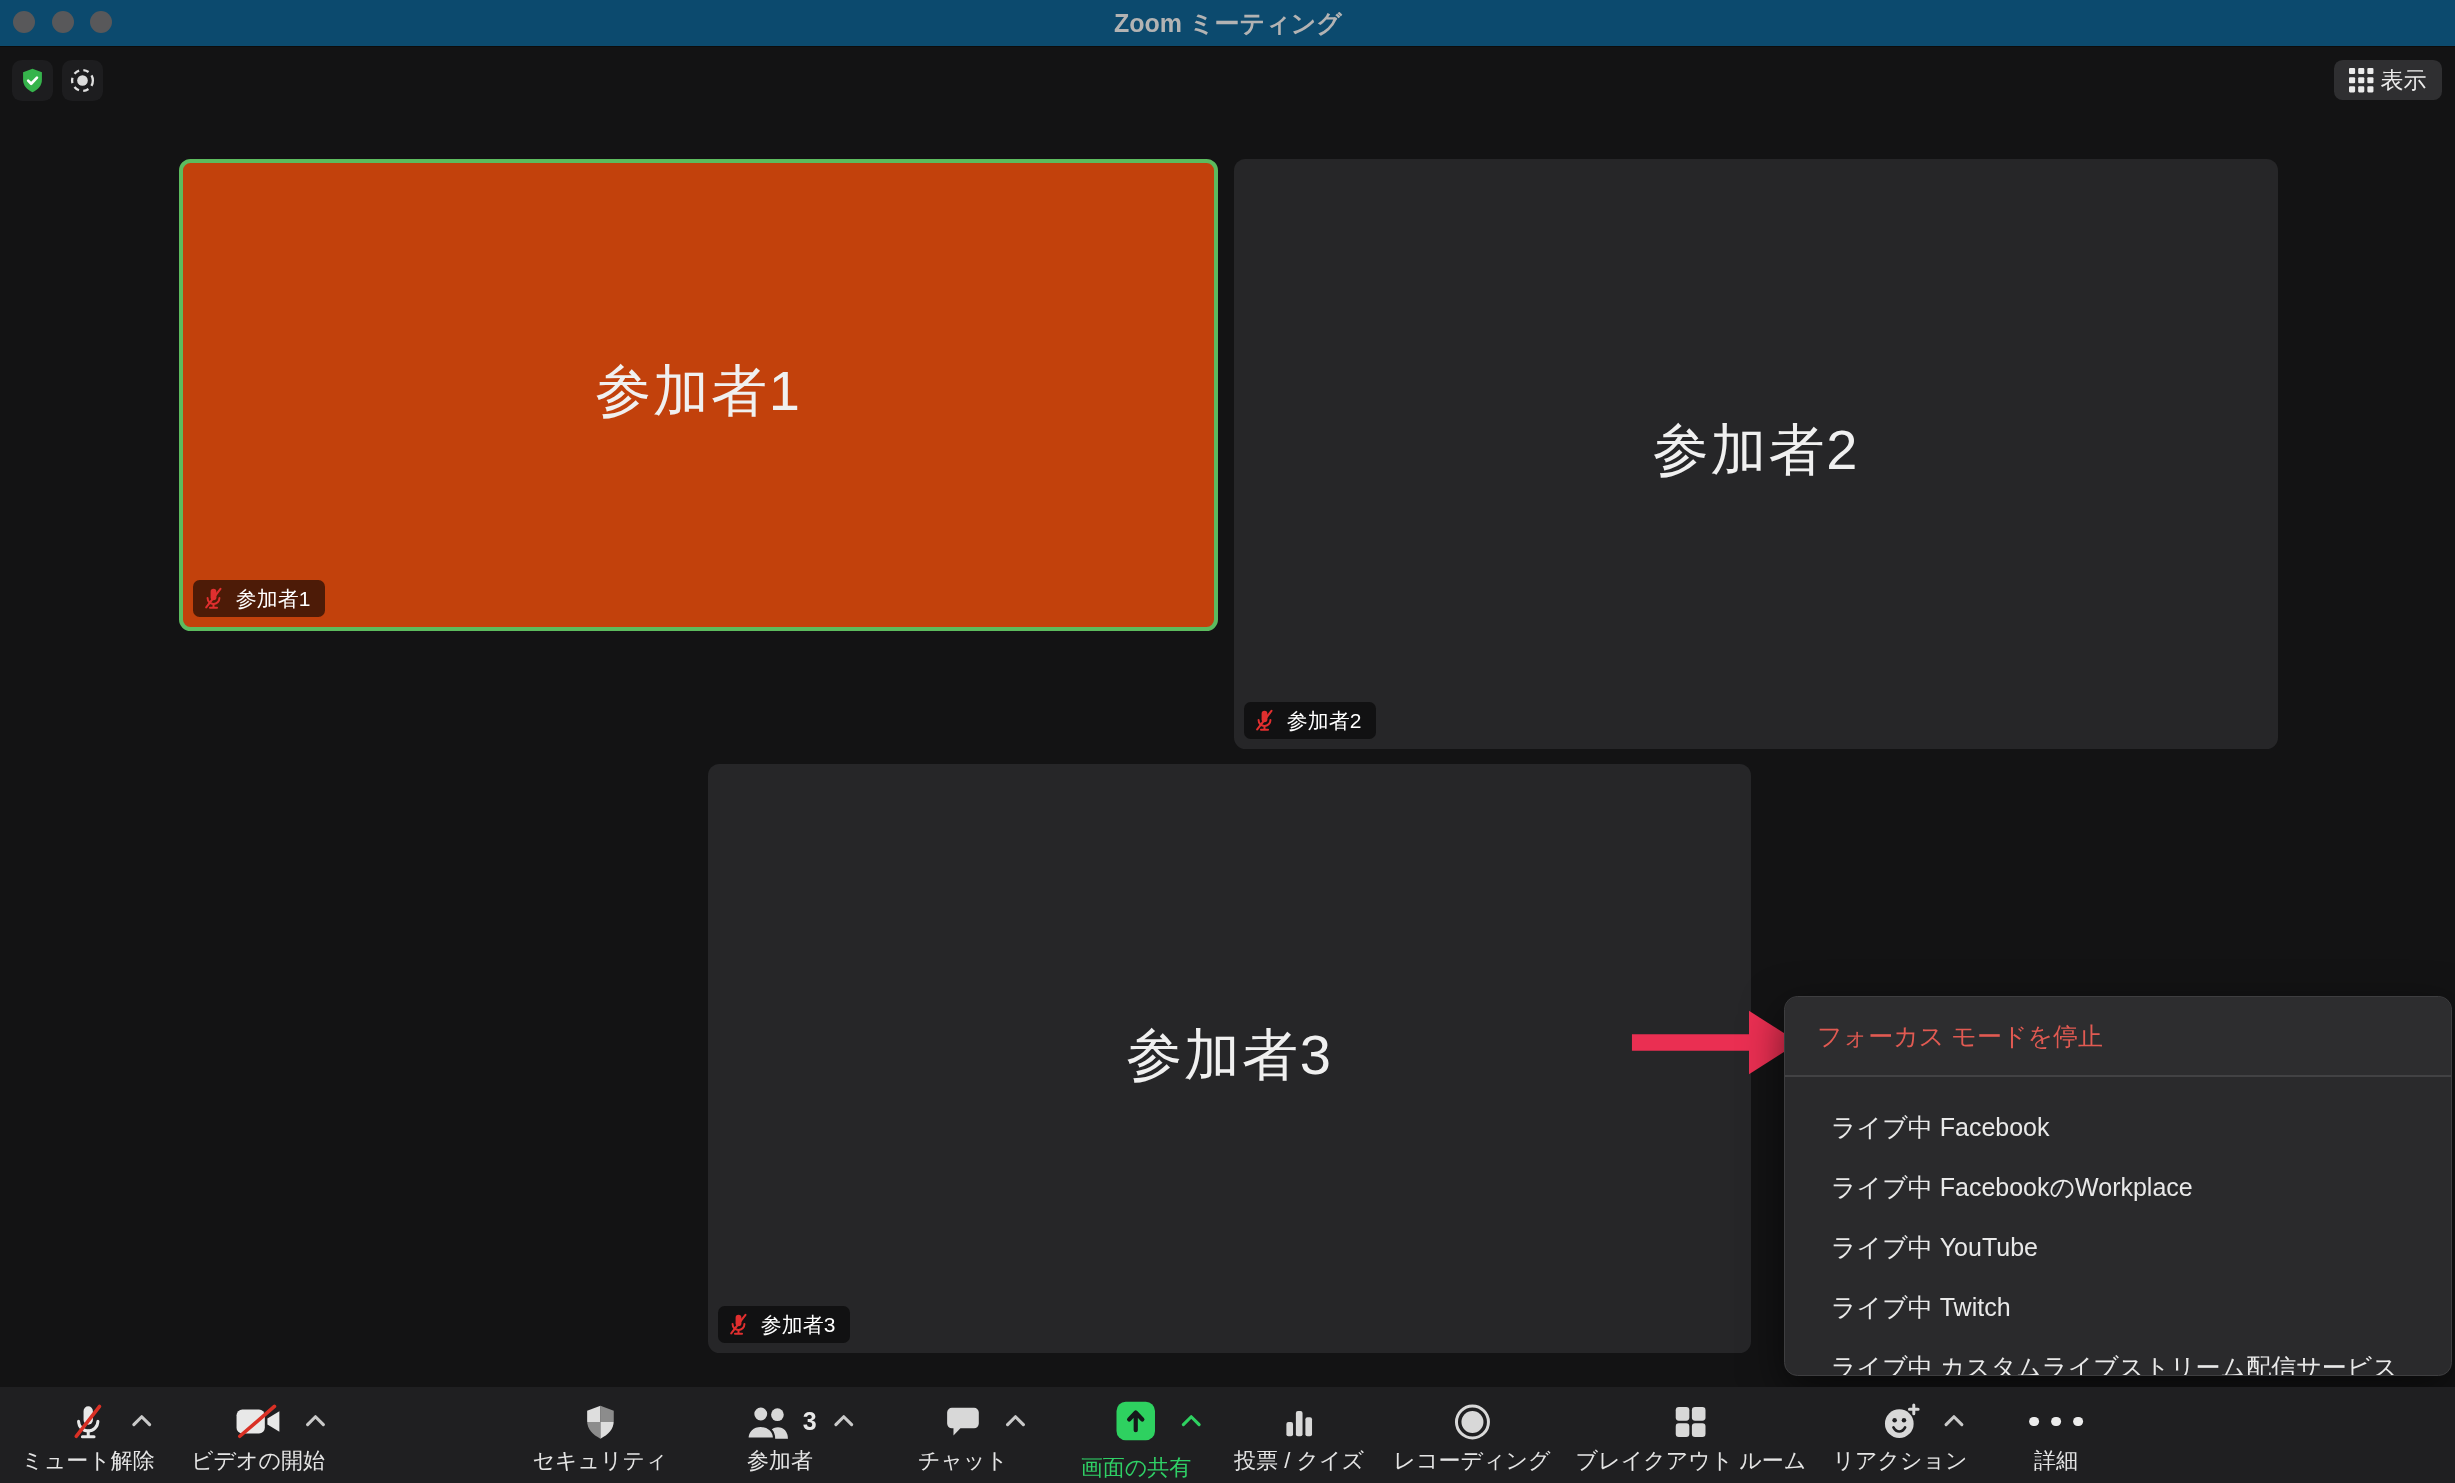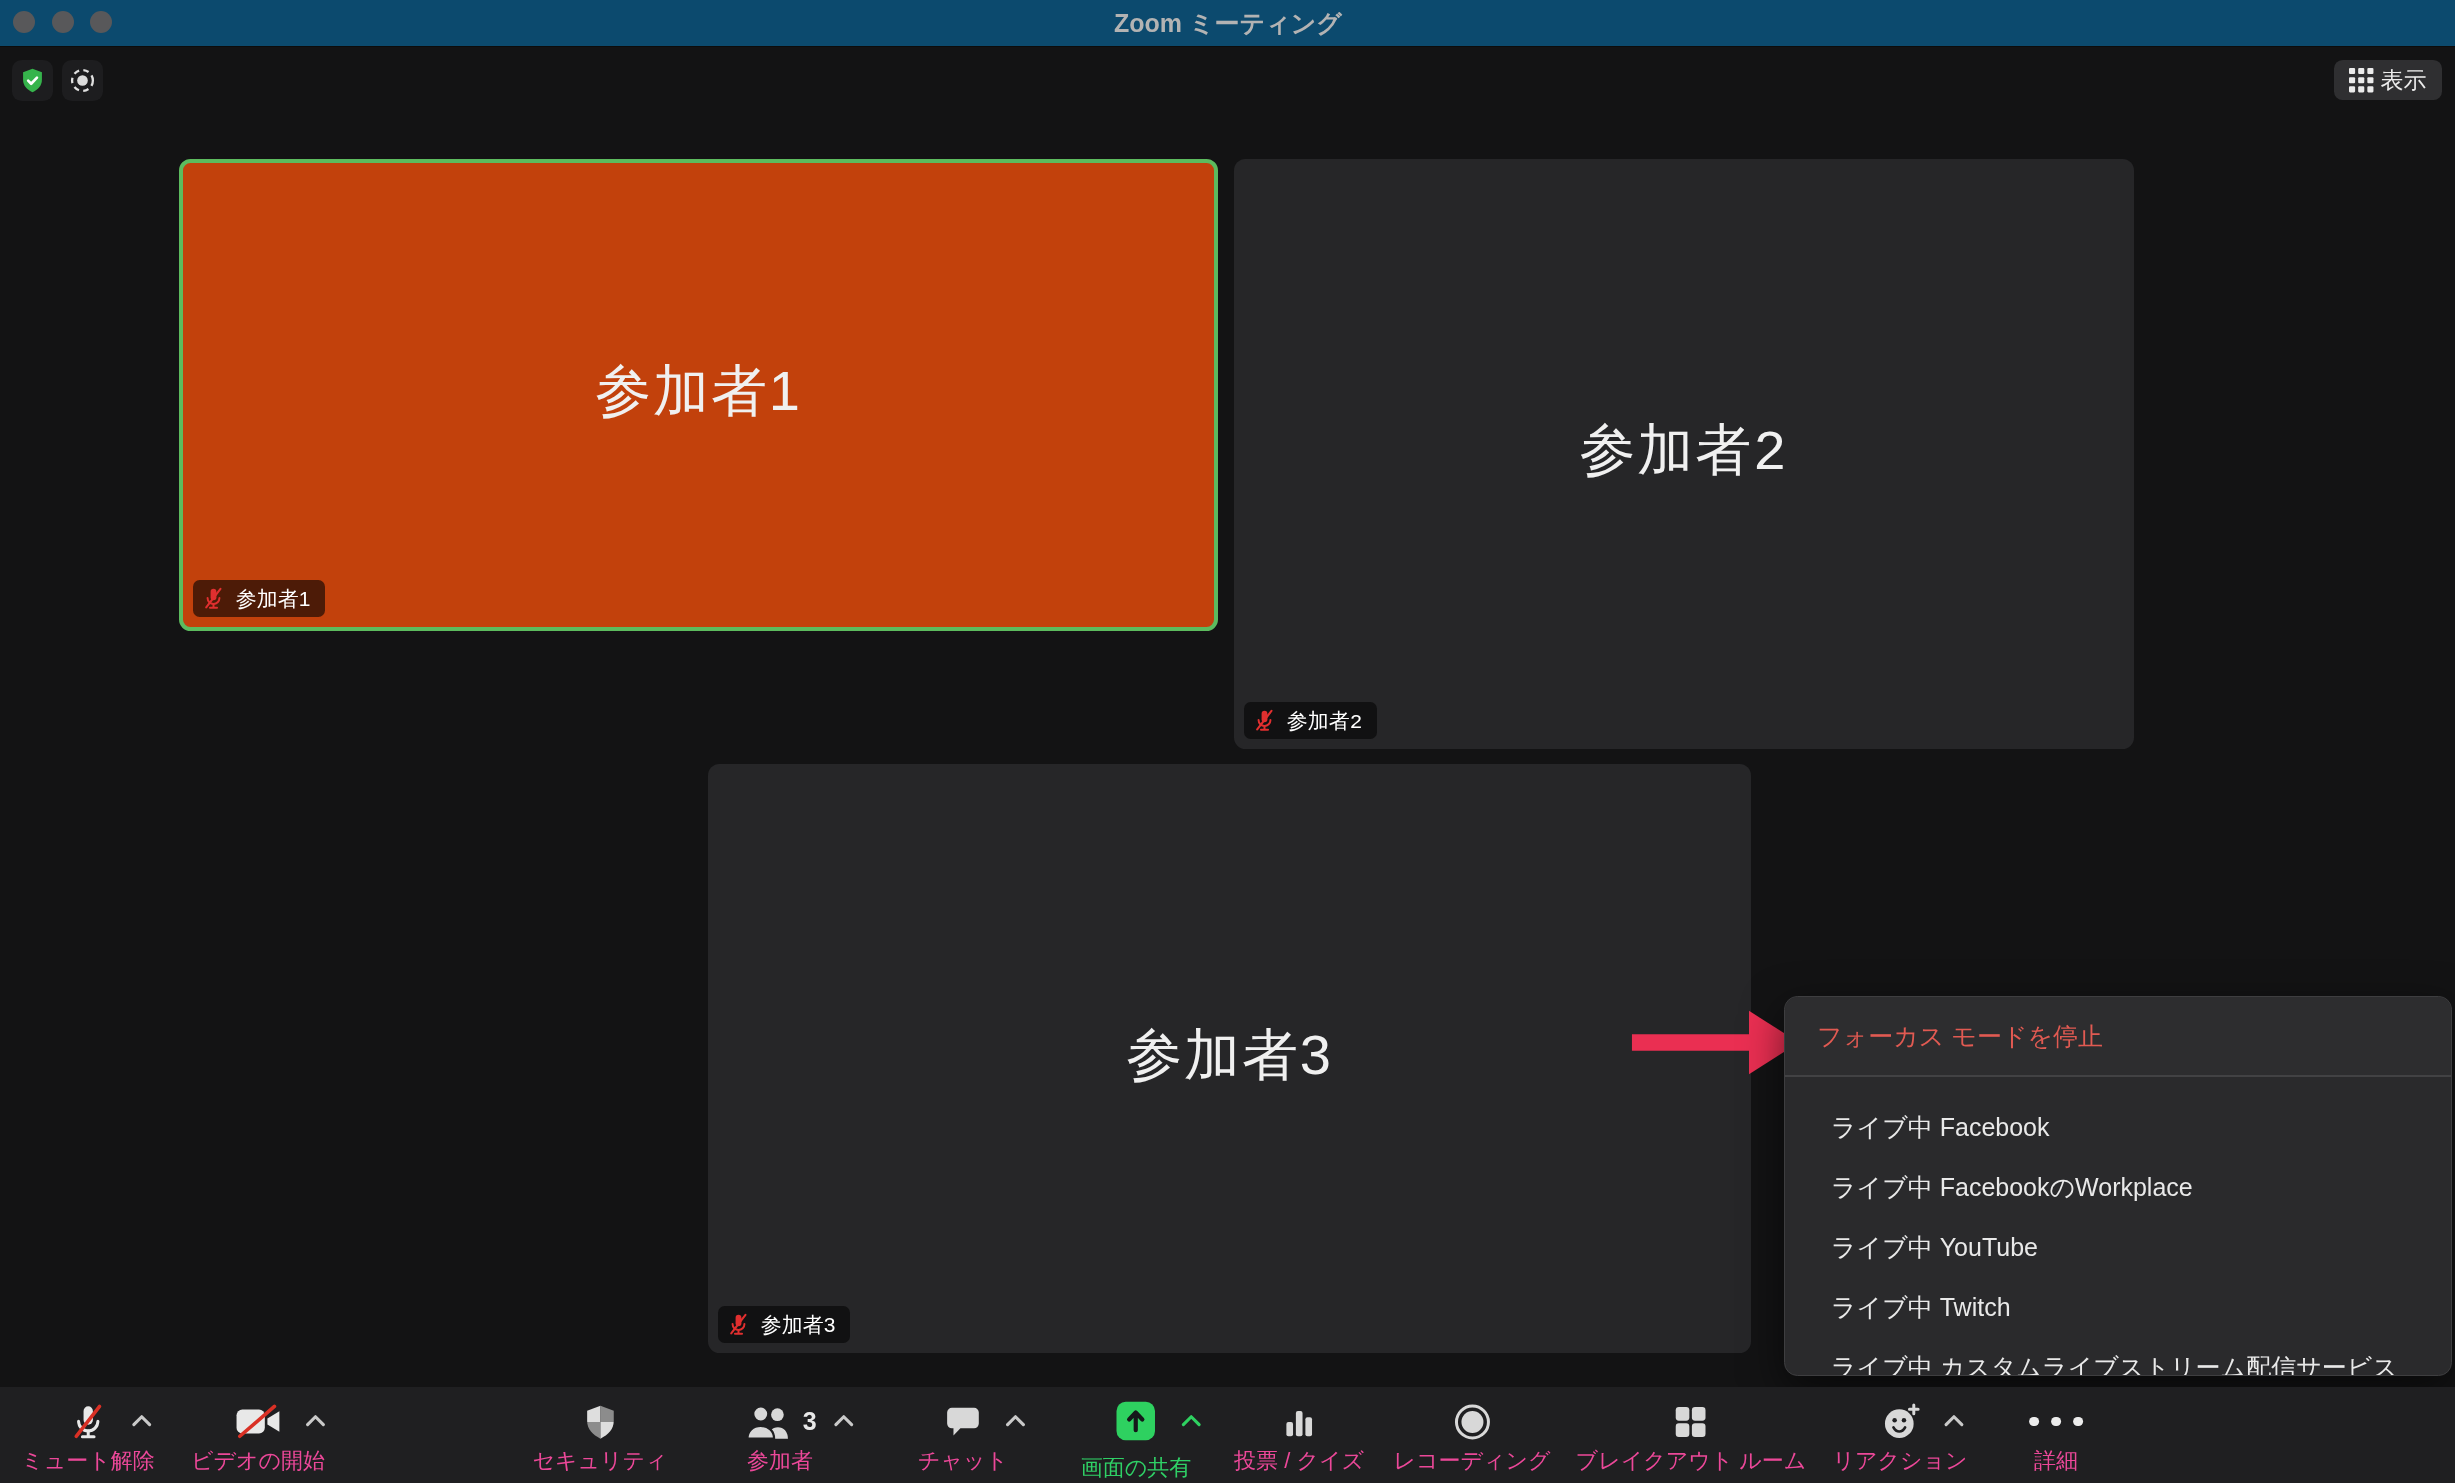--- a/index.html
+++ b/index.html
@@ -21,21 +21,21 @@
     display:flex; align-items:center; justify-content:center; }
   .chip-shield { left:11.5px; top:60px; }
   .chip-focus { left:62px; top:60px; }
   .view-btn { position:absolute; left:2334px; top:60px; height:40px; padding:0 15.4px;
     border-radius:8.6px; background:#2f2f31; display:flex; align-items:center; gap:6px;
     color:#ececec; font-size:23px; }
 
   
   .tile { position:absolute; background:#262628; border-radius:11.5px; }
   .tile-1 { left:179px; top:159px; width:1039px; height:472px; border:4.8px solid #5cbb5e; background:#c2410c; }
-  .tile-2 { left:1234px; top:159px; width:900px; height:590px;font-family:Liberation Mono, monospace; }
+  .tile-2 { left:1234px; top:159px; width:1044px; height:590px; }
   .tile-3 { left:708px; top:764px; width:1043px; height:589px; }
   .tile-name-center { position:absolute; left:0; right:0; top:50%; transform:translateY(-54%);
     text-align:center; color:#f0f0f0; font-size:56px; letter-spacing:1.9px; }
   .name-badge { position:absolute; left:9.6px; bottom:9.6px; display:flex; align-items:center;
     gap:9.6px; background:rgba(5,5,5,.62); border-radius:6.7px; padding:4.8px 14.4px 4.8px 8.6px; }
   .name-badge span { color:#fff; font-size:21px; }
 
   
   .annot-arrow { position:absolute; left:1626px; top:1007px; }
 
@@ -48,21 +48,21 @@
   .menu-sep { height:1.9px; background:#424244; }
   .menu-items { padding-top:21px; }
   .menu-item { height:60px; display:flex; align-items:center; padding-left:46px;
     color:#e9e9e9; font-size:25px; }
 
   
   .toolbar { position:absolute; left:0; top:1387px; width:2456px; height:96px; background:#1f1f21; }
   .tool { position:absolute; top:0; height:96px; transform:translateX(-50%);
     display:flex; flex-direction:column; align-items:center; padding-top:11.5px; cursor:default; }
   .ico-row { position:relative; height:46px; display:flex; align-items:center; gap:7.7px; }
-  .tool-label { margin-top:1.9px; color:#ec4899; font-size:22px; white-space:nowrap; }
+  .tool-label { margin-top:1.9px; color:#e5e5e5; font-size:22px; white-space:nowrap; }
   .chev { position:absolute; right:-44px; top:15.4px; color:#c9c9c9; }
   .chev.green { color:#2ed160; }
   .count { color:#e8e8e8; font-size:25px; font-weight:bold; margin-left:1.9px; }
   .tool-share .tool-label { color:#2fd066; }
   .dots { display:flex; gap:12.5px; align-items:center; height:46px; }
   .dots i { width:9.6px; height:9.6px; border-radius:50%; background:#ececec; }
 </style>
 </head>
 <body>
 

